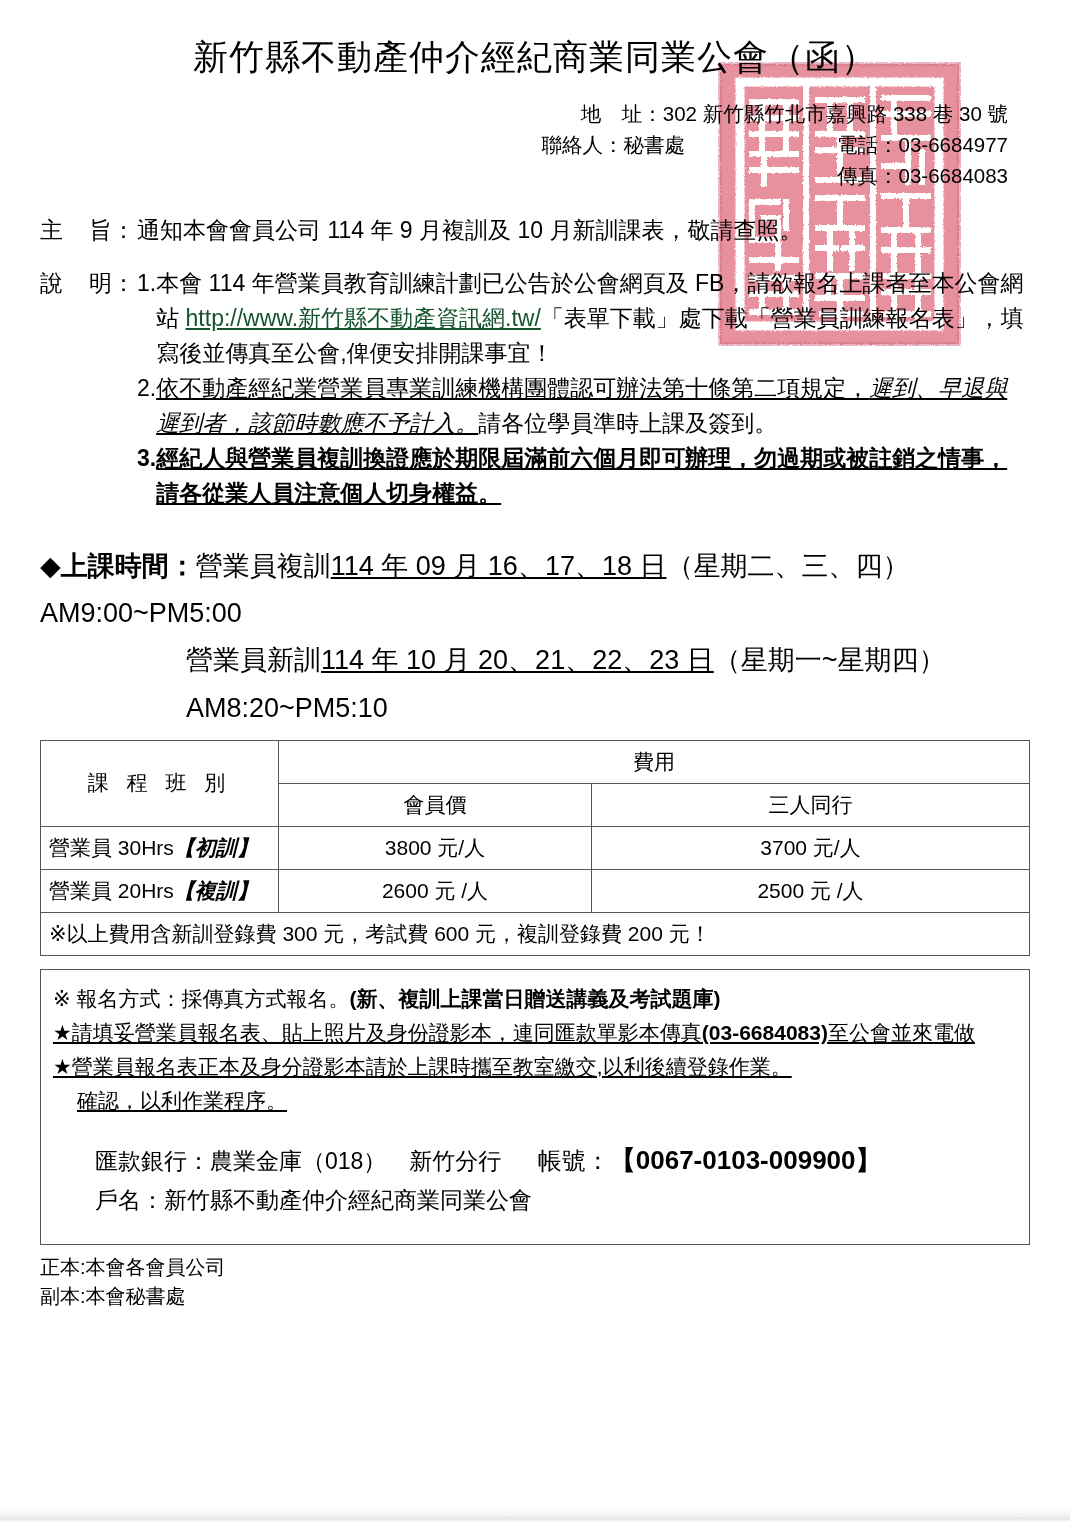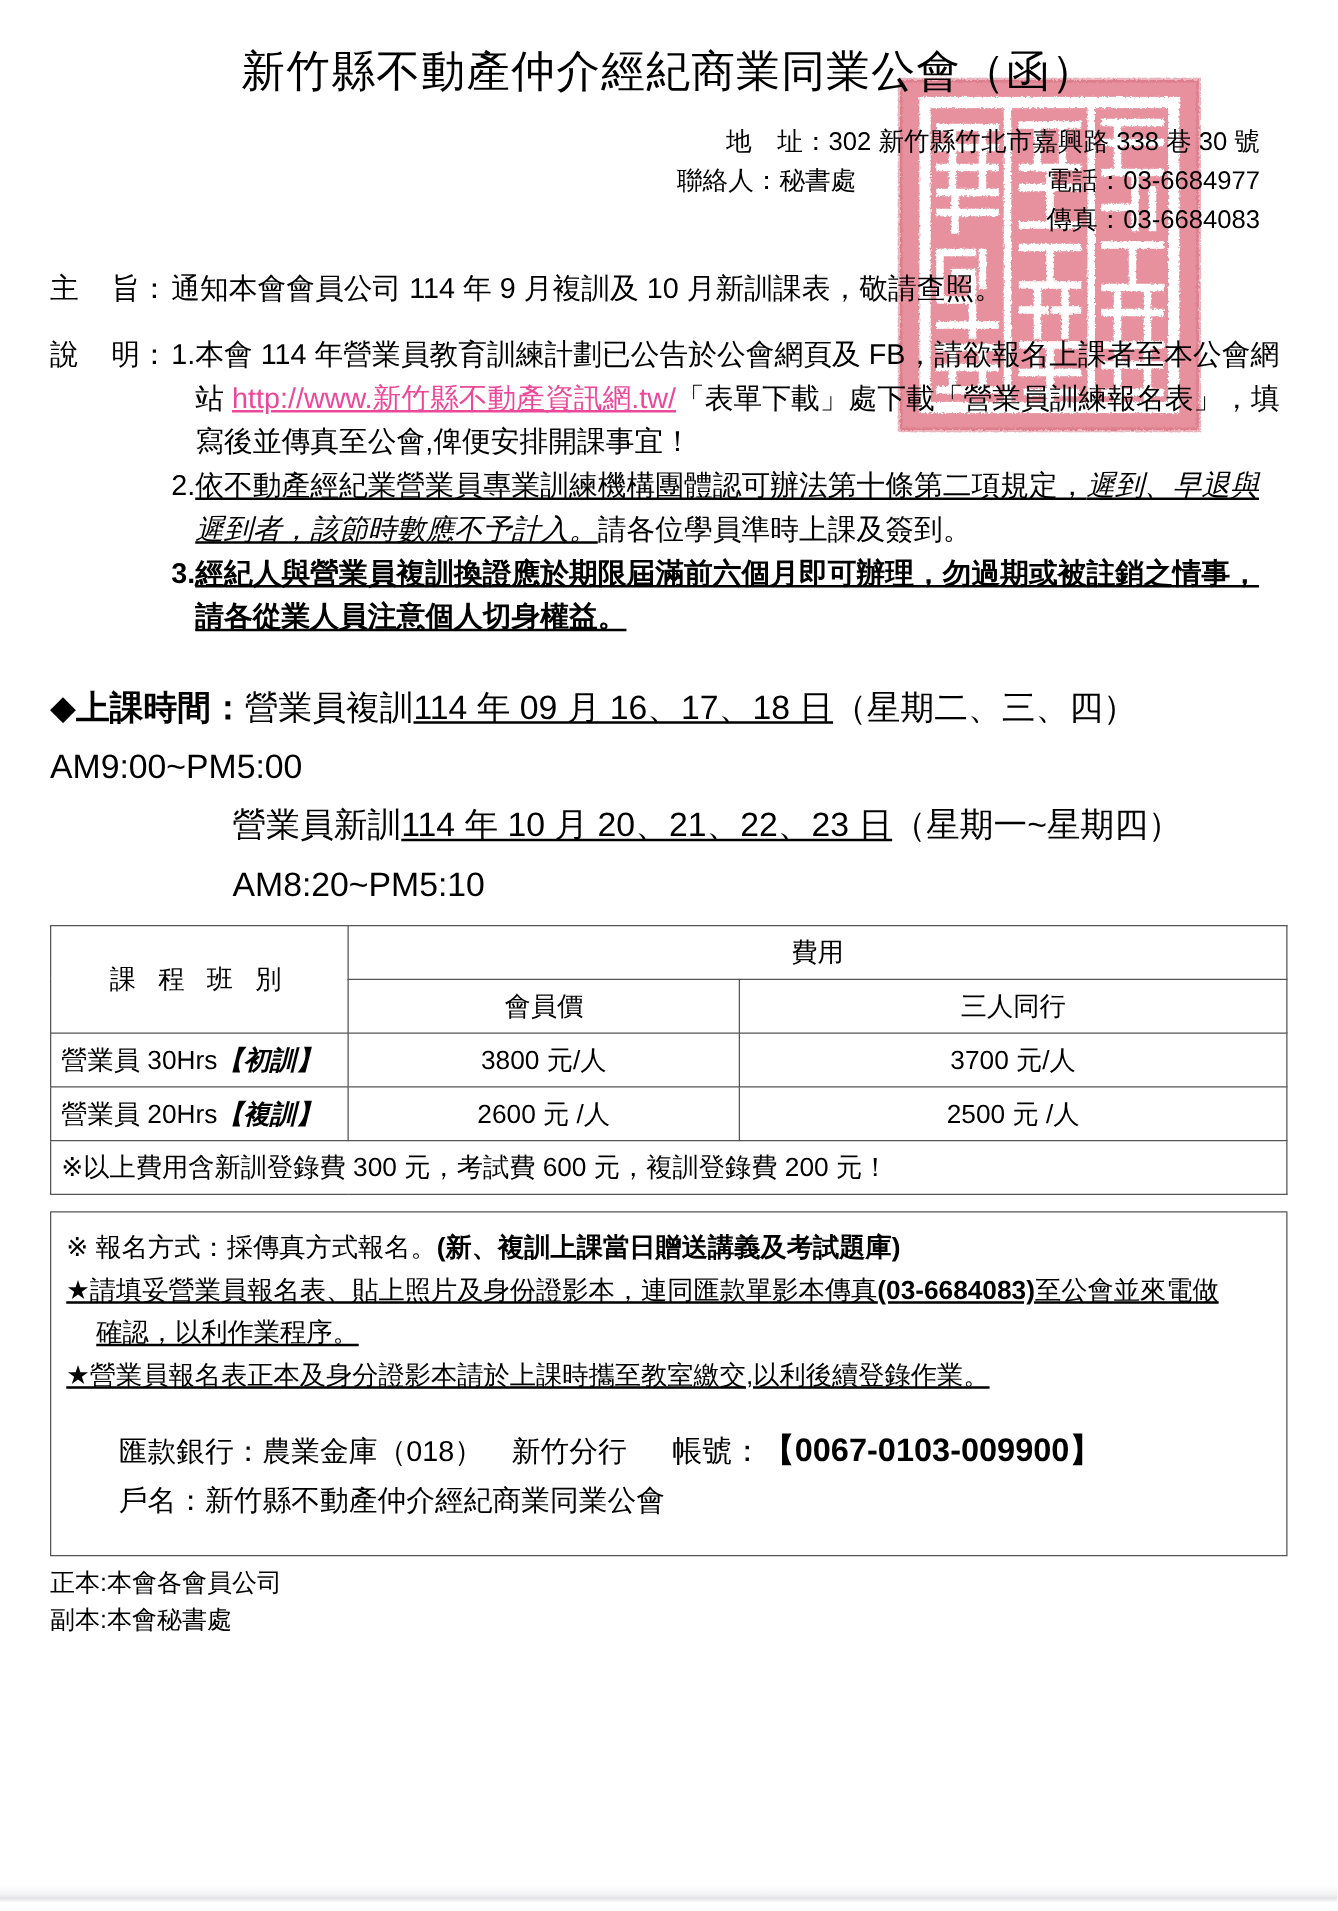--- a/index.html
+++ b/index.html
@@ -75,21 +75,21 @@
   }
   .blk .lbl .sp { display: inline-block; width: 26px; }
   .blk .body { flex: 1 1 auto; }
 
   .desc { margin-top: 18px; }
   .desc .body { }
   .item { display: flex; }
   .item .num { flex: 0 0 auto; }
   .item .txt { flex: 1 1 auto; }
 
-  a.link { color: #ec4899; }
+  a.link { color: #14532d; }
   .u { text-decoration: underline; }
   .i { font-style: italic; }
   .b { font-weight: bold; }
   .bu { font-weight: bold; text-decoration: underline; }
   .iu { font-style: italic; text-decoration: underline; }
 
   
   .sect-time { margin-top: 32px; font-size: 27px; line-height: 1.75; }
   .sect-time .hd { font-weight: bold; white-space: nowrap; }
   .sect-time .ln2 { padding-left: 146px; }
@@ -265,22 +265,22 @@
       </tr>
       <tr>
         <td class="left" colspan="3">※以上費用含新訓登錄費 300 元，考試費 600 元，複訓登錄費 200 元！</td>
       </tr>
     </tbody>
       </table>
 
     <div class="notice">
       <span class="ln"><span>※ 報名方式：採傳真方式報名。</span><span class="b">(新、複訓上課當日贈送講義及考試題庫)</span></span>
       <span class="ln u"><span>★請填妥營業員報名表、貼上照片及身份證影本，連同匯款單影本傳真</span><span class="b">(03-6684083)</span><span>至公會並來電做</span></span>
+      <span class="ln u">★營業員報名表正本及身分證影本請於上課時攜至教室繳交,以利後續登錄作業。</span>
       <span class="ln indent u">確認，以利作業程序。</span>
-      <span class="ln u">★營業員報名表正本及身分證影本請於上課時攜至教室繳交,以利後續登錄作業。</span>
 
       <div class="bank">
         <div>
           <span>匯款銀行：</span><span>農業金庫（018）　新竹分行</span>
           <span class="lbl2" style="margin-left:30px">帳號：</span><span class="acct">【0067-0103-009900】</span>
         </div>
         <div>
           <span>戶名：</span><span>新竹縣不動產仲介經紀商業同業公會</span>
         </div>
       </div>

